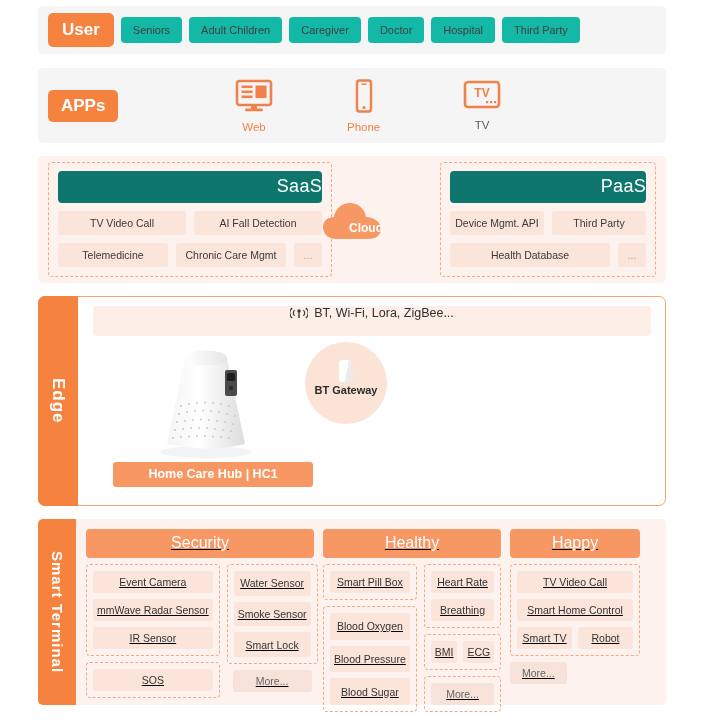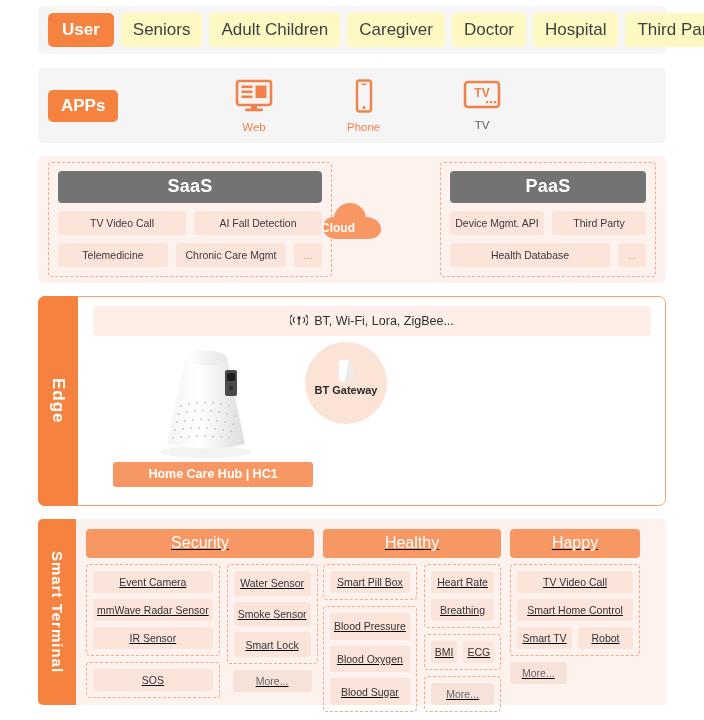--- a/index.html
+++ b/index.html
@@ -6,22 +6,22 @@
   body {
     width: 704px; height: 720px;
     background: #ffffff;
     font-family: "Liberation Sans", sans-serif;
     overflow: hidden;
   }
   .page { width: 704px; height: 720px; padding: 0 38px; position: relative; }
 
   
   .pill {
-    background: #fef9c3; color: #404040;
-    border-radius: 4px; font-size: 17px;
+    background: #14b8a6; color: #404040;
+    border-radius: 4px; font-size: 11px;
     padding: 7px 12px; white-space: nowrap;
   }
   .badge-orange {
     background: #F6823F; color: #fff; font-weight: bold;
     border-radius: 5px; text-align: center; white-space: nowrap;
   }
 
   
   .user-band {
     margin-top: 6px; height: 48px; background: #f5f5f5;
@@ -50,36 +50,36 @@
     border-radius: 5px; position: relative; display: flex;
     align-items: center; padding: 0 10px;
   }
   .svc-box {
     border: 1px dashed #F3A983; border-radius: 4px;
     padding: 8px 9px 9px 9px; background: transparent;
   }
   .svc-box.saas { width: 284px; }
   .svc-box.paas { width: 216px; margin-left: auto; }
   .svc-title {
-    background: #737373; color: #fff; font-weight: bold;
-    border-radius: 4px; text-align: center; font-size: 18px;
+    background: #0f766e; color: #fff; font-weight: normal;
+    border-radius: 4px; text-align: right; font-size: 18px;
     padding: 5px 0 6px 0; letter-spacing: .3px;
   }
   .svc-row { display: flex; gap: 8px; margin-top: 8px; }
   .svc-item {
     background: #FBE4D9; color: #3a3a3a; font-size: 10.5px;
     border-radius: 3px; padding: 6px 4px; text-align: center;
     flex: 1; white-space: nowrap;
   }
   .svc-item.dots { flex: 0 0 28px; color: #C7A393; }
   .cloud-icon {
     position: absolute; left: 50%; top: 50%;
     transform: translate(-50%, -50%);
     width: 62px; height: 46px;
-    display: flex; align-items: flex-end; justify-content: flex-start;
+    display: flex; align-items: flex-end; justify-content: flex-end;
   }
   .cloud-icon svg { position: absolute; left: 0; top: 0; }
   .cloud-text {
     position: relative; z-index: 2; color: #fff; font-weight: bold;
     font-size: 12px; padding-bottom: 8px;
   }
 
   
   .edge-band {
     margin-top: 13px; height: 210px; position: relative;
@@ -90,21 +90,21 @@
     width: 40px; background: #F6823F; border-radius: 7px 0 0 7px;
     display: flex; align-items: center; justify-content: center;
   }
   .vtab span {
     color: #fff; font-weight: bold; font-size: 17px;
     writing-mode: vertical-rl; letter-spacing: 1px; white-space: nowrap;
   }
   .edge-inner { margin-left: 40px; height: 100%; position: relative; padding: 9px 14px; }
   .radio-bar {
     background: #FDEFE8; border-radius: 4px; height: 30px;
-    display: flex; align-items: center; justify-content: center; gap: 6px;
+    display: flex; align-items: flex-start; justify-content: center; gap: 6px;
     font-size: 12.5px; color: #2f2f2f;
   }
   .edge-stage { position: relative; height: 160px; }
 
   .hub-wrap { position: absolute; left: 48px; top: 4px; width: 130px; height: 122px; }
   .hub-label {
     position: absolute; left: 20px; bottom: 9px; width: 200px;
     background: #F79763; color: #fff; font-weight: bold; font-size: 12.5px;
     border-radius: 3px; text-align: center; padding: 5px 0 6px 0;
   }
@@ -383,22 +383,22 @@
       </div>
 
       <div class="st-col healthy">
         <div class="st-title">Healthy</div>
         <div class="st-body">
           <div class="colstack" style="flex:1;">
             <div class="dgroup">
               <div class="chip">Smart Pill Box</div>
             </div>
             <div class="dgroup grow">
+              <div class="chip grow2">Blood Oxygen</div>
               <div class="chip grow2">Blood Pressure</div>
-              <div class="chip grow2">Blood Oxygen</div>
               <div class="chip grow2">Blood Sugar</div>
             </div>
           </div>
           <div class="colstack" style="flex:.92;">
             <div class="dgroup">
               <div class="chip">Heart Rate</div>
               <div class="chip">Breathing</div>
             </div>
             <div class="dgroup">
               <div class="row2">

